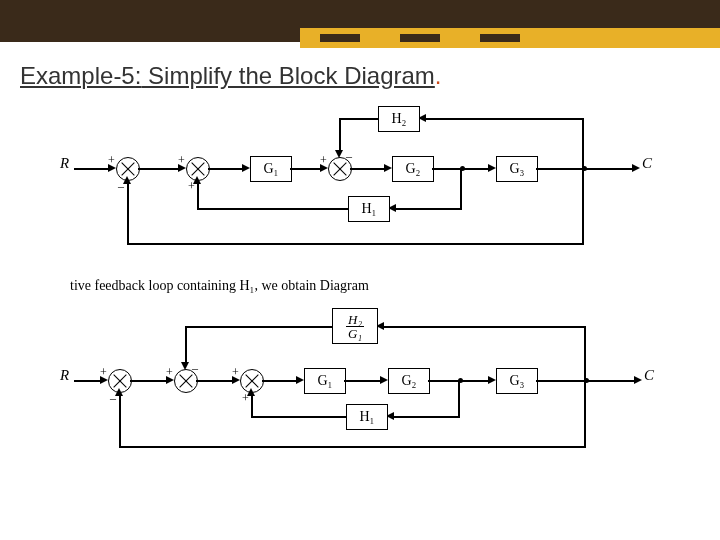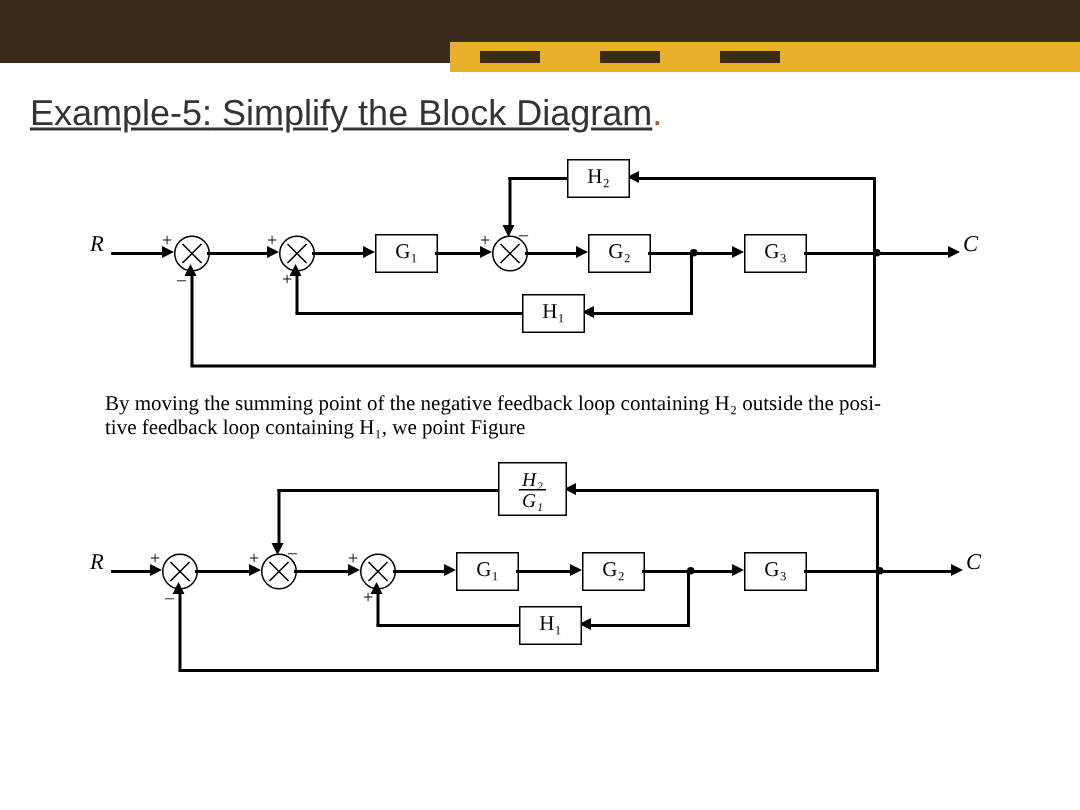--- a/index.html
+++ b/index.html
@@ -93,22 +93,22 @@
   <div class="v" style="left:137px;top:82px;height:29px"></div>
     <div class="au" style="left:133px;top:78px"></div>
 
   <div class="v" style="left:522px;top:70px;height:77px"></div>
   <div class="h" style="left:67px;top:145px;width:456px"></div>
   <div class="v" style="left:67px;top:82px;height:64px"></div>
     <div class="au" style="left:63px;top:78px"></div>
 </div>
 
 <div class="caption">
-  <span>By moving the summing point of the negative feedback loop containing H₂ outside the posi-</span><br>
-  <span>tive feedback loop containing H₁, we point Figure</span>
+  <br>
+  <span>tive feedback loop containing H₁, we obtain Diagram</span>
 </div>
 
 <div class="diag" id="d2">
   <div class="lbl" style="left:0;top:66px">R</div>
   <div class="h" style="left:14px;top:78px;width:30px"></div>
     <div class="ar" style="left:40px;top:74px"></div>
   <div class="sum" style="left:48px;top:67px"></div>
   <div class="sign" style="left:40px;top:64px">+</div>
   <div class="sign" style="left:50px;top:90px">–</div>
   <div class="h" style="left:70px;top:78px;width:40px"></div>

